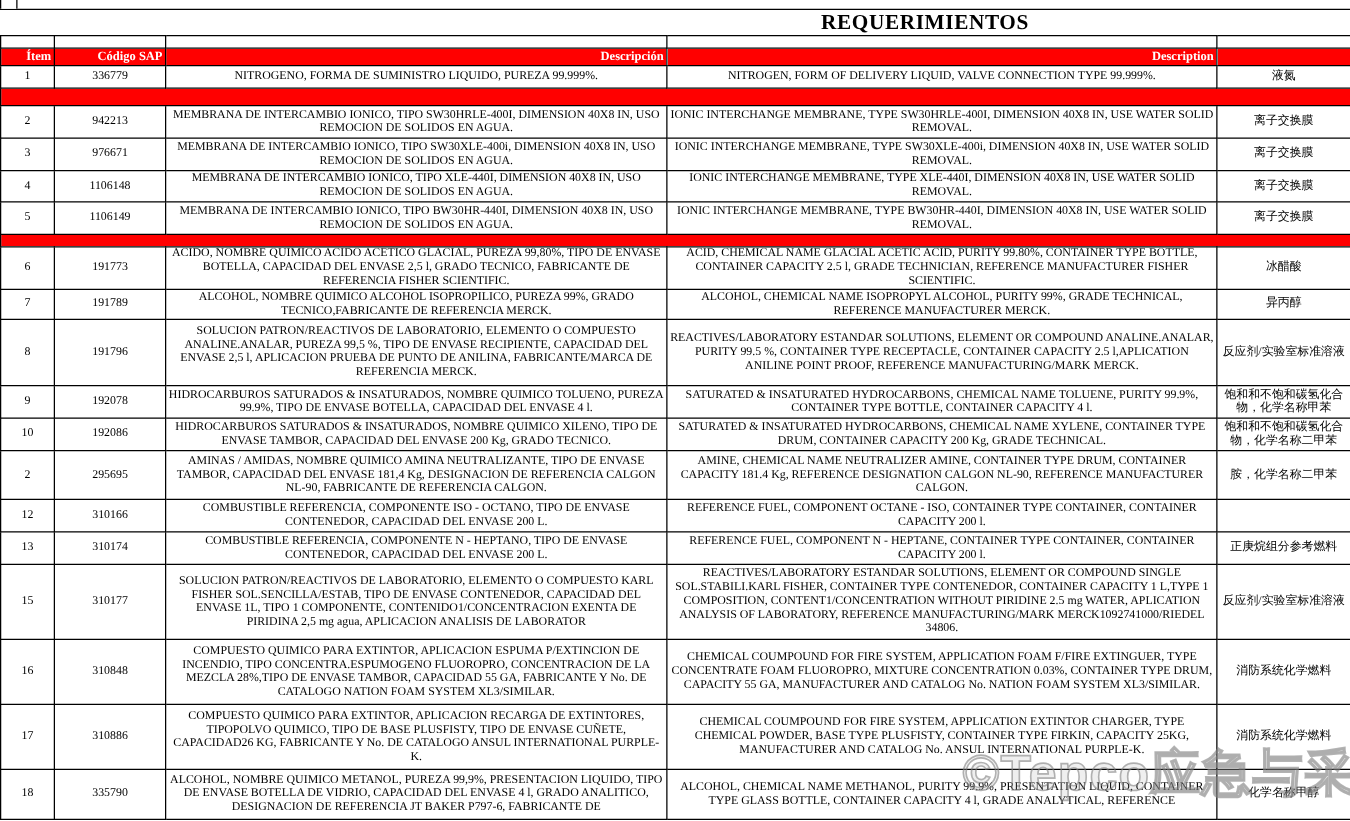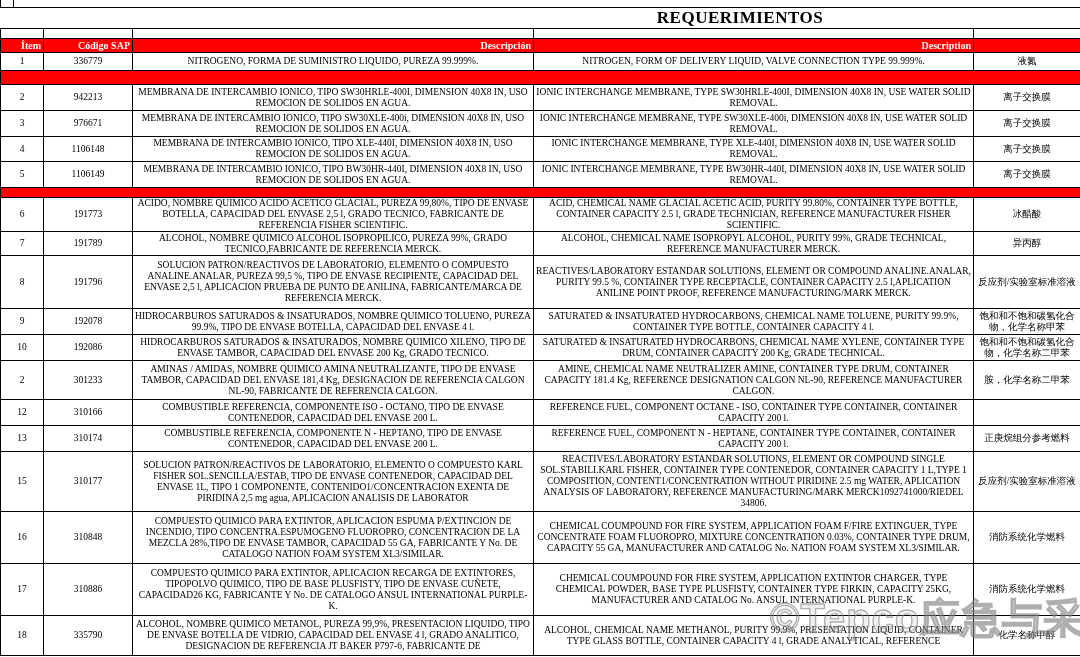--- a/index.html
+++ b/index.html
@@ -130,21 +130,21 @@
         </tr>
         <tr style="height: 26px;">
           <td class="c-item">10</td>
           <td class="c-sap">192086</td>
           <td class="c-es">HIDROCARBUROS SATURADOS &amp; INSATURADOS, NOMBRE QUIMICO XILENO, TIPO DE ENVASE TAMBOR, CAPACIDAD DEL ENVASE 200 Kg, GRADO TECNICO.</td>
           <td class="c-en">SATURATED &amp; INSATURATED HYDROCARBONS, CHEMICAL NAME XYLENE, CONTAINER TYPE DRUM, CONTAINER CAPACITY 200 Kg, GRADE TECHNICAL.</td>
           <td class="c-cn">饱和和不饱和碳氢化合物，化学名称二甲苯</td>
         </tr>
         <tr style="height: 39px;">
           <td class="c-item">2</td>
-          <td class="c-sap">301233</td>
+          <td class="c-sap">295695</td>
           <td class="c-es">AMINAS / AMIDAS, NOMBRE QUIMICO AMINA NEUTRALIZANTE, TIPO DE ENVASE TAMBOR, CAPACIDAD DEL ENVASE 181,4 Kg, DESIGNACION DE REFERENCIA CALGON NL-90, FABRICANTE DE REFERENCIA CALGON.</td>
           <td class="c-en">AMINE, CHEMICAL NAME NEUTRALIZER AMINE, CONTAINER TYPE DRUM, CONTAINER CAPACITY 181.4 Kg, REFERENCE DESIGNATION CALGON NL-90, REFERENCE MANUFACTURER CALGON.</td>
           <td class="c-cn">胺，化学名称二甲苯</td>
         </tr>
         <tr style="height: 26px;">
           <td class="c-item">12</td>
           <td class="c-sap">310166</td>
           <td class="c-es">COMBUSTIBLE REFERENCIA, COMPONENTE ISO - OCTANO, TIPO DE ENVASE CONTENEDOR, CAPACIDAD DEL ENVASE 200 L.</td>
           <td class="c-en">REFERENCE FUEL, COMPONENT OCTANE - ISO, CONTAINER TYPE CONTAINER, CONTAINER CAPACITY 200 l.</td>
           <td class="c-cn"></td>

